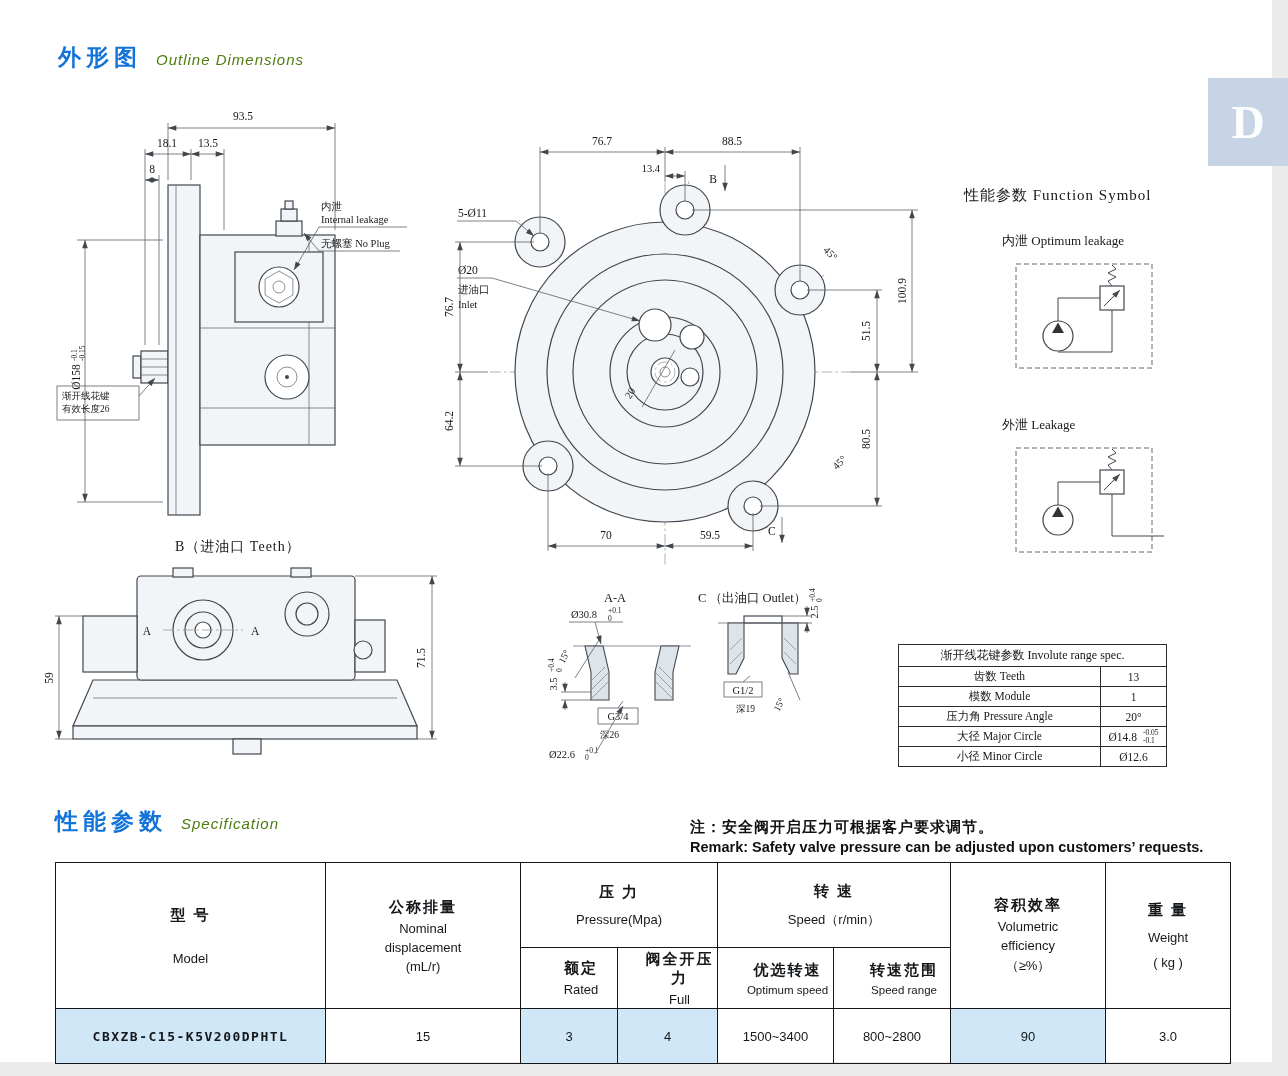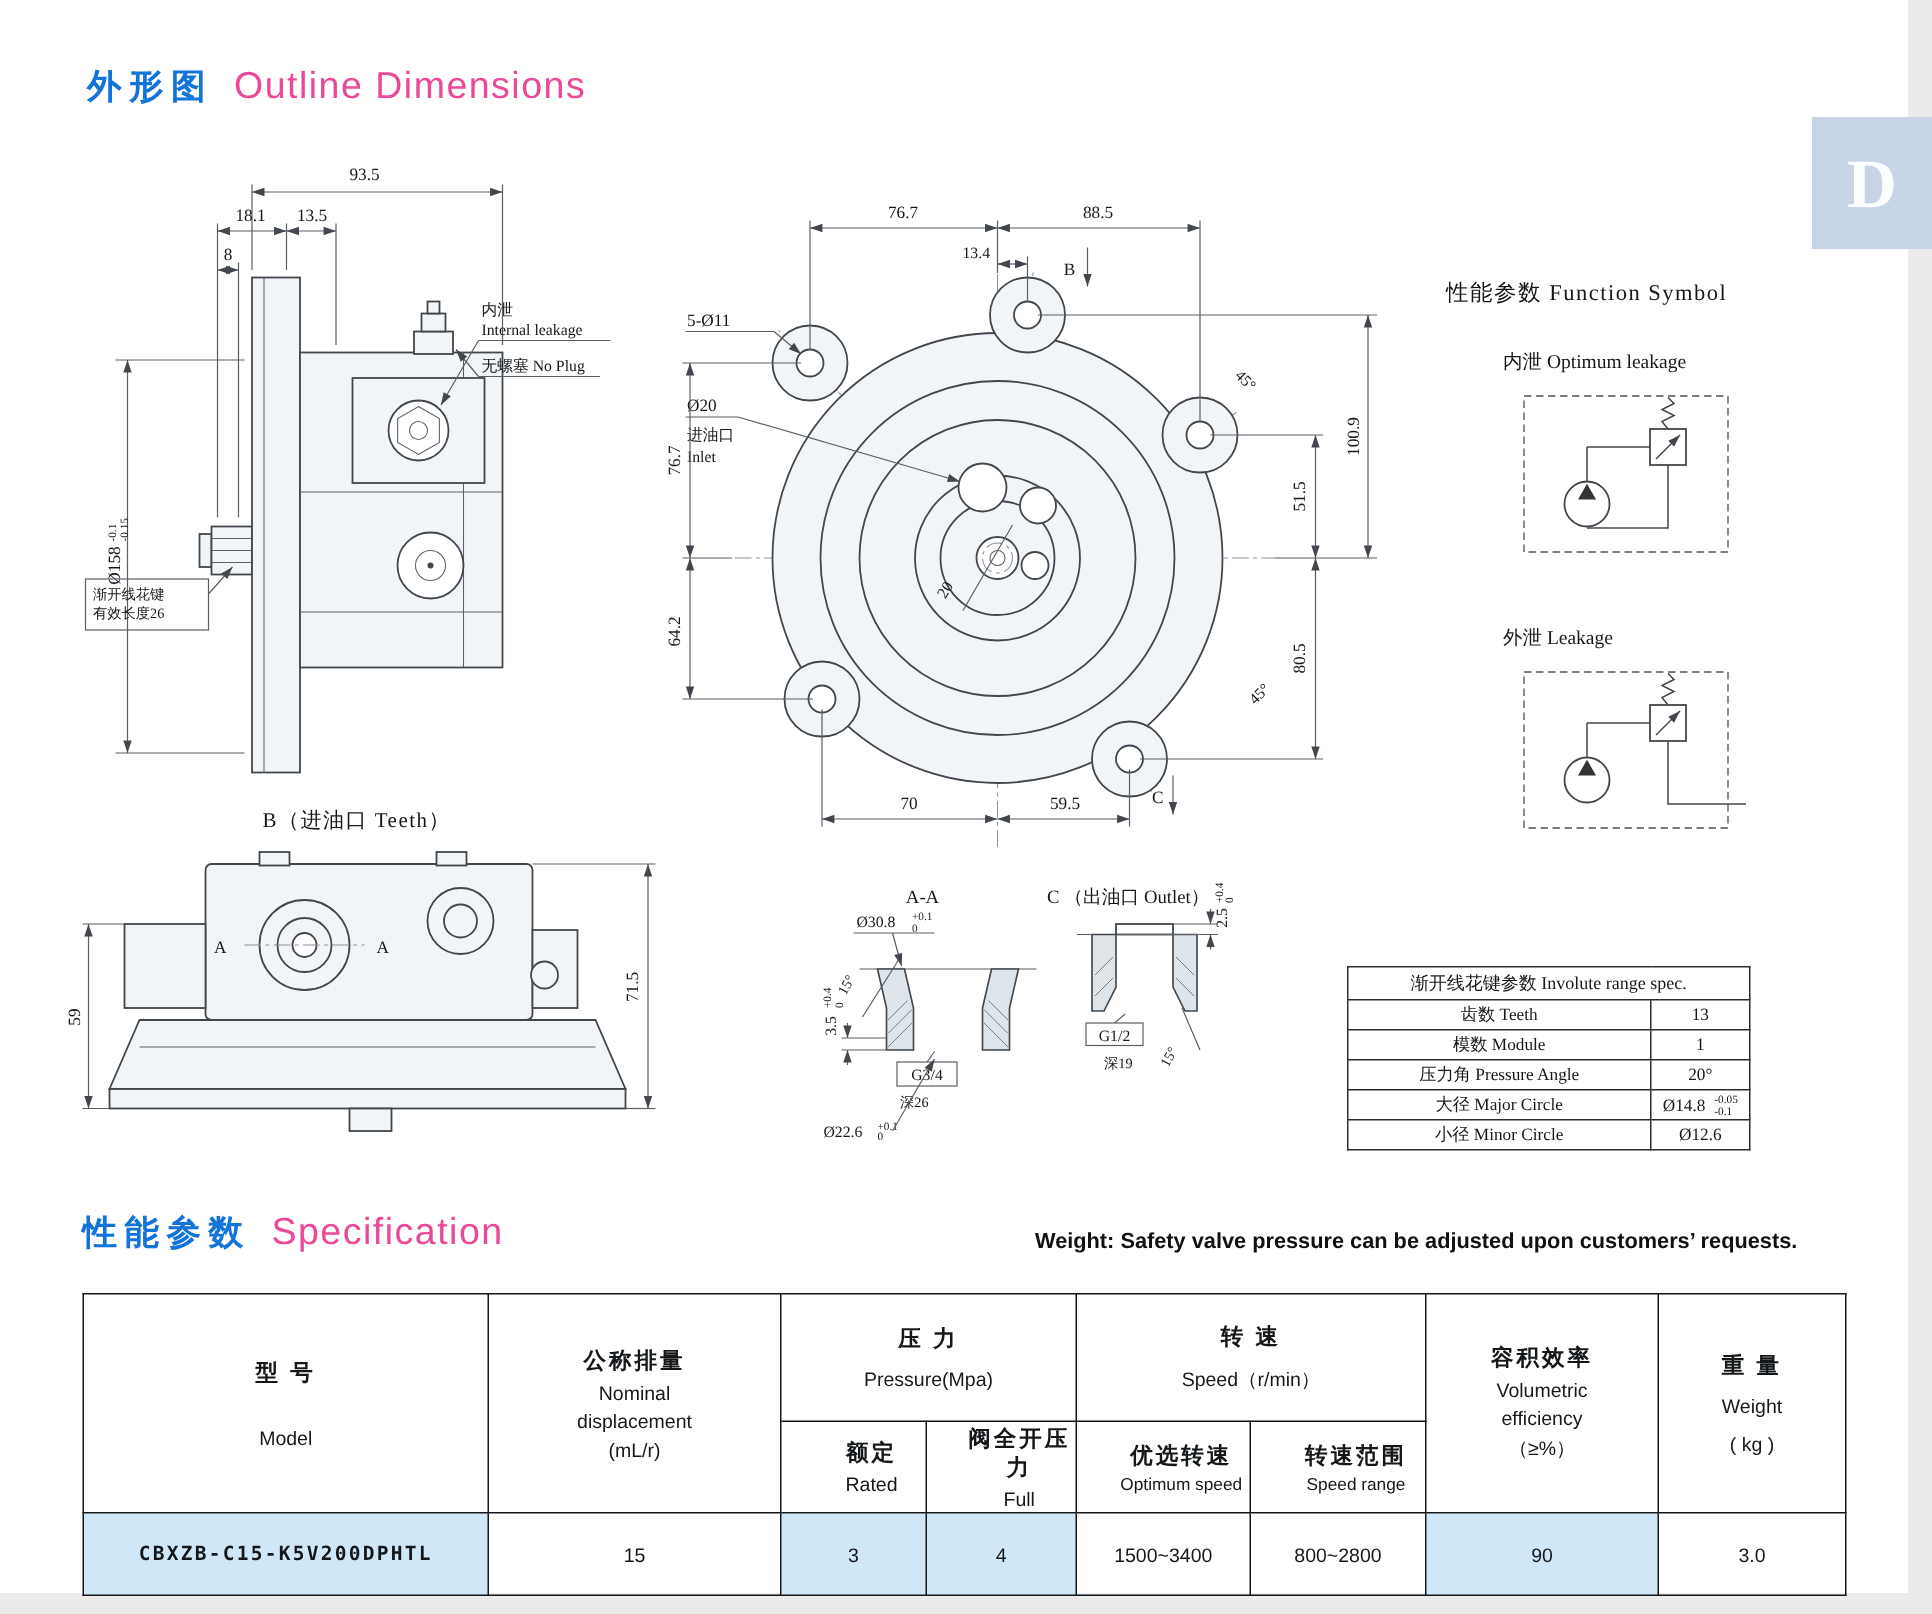--- a/index.html
+++ b/index.html
@@ -4,21 +4,21 @@
 <style>
   html,body{margin:0;padding:0;}
   body{
     width:1288px;height:1076px;position:relative;overflow:hidden;background:#ffffff;
     font-family:"Liberation Sans","DejaVu Sans",sans-serif;color:#15181b;
   }
   .abs{position:absolute;}
 
   
   .sec-title .cn{font-weight:bold;font-size:23px;letter-spacing:5px;color:#1273d8;font-family:"Liberation Sans",sans-serif;}
-  .sec-title .en{font-size:25px;color:#ec4899;margin-left:14px;letter-spacing:1px;}
+  .sec-title .en{font-size:15px;color:#4d7c0f;margin-left:14px;letter-spacing:1px;font-style:italic;}
 
   
   .edge{background:#ebebeb;}
   .d-tab{background:#c6d4e6;display:flex;align-items:center;justify-content:center;z-index:5;}
   .d-tab span{color:#fcfdfe;font:bold 46px "Liberation Serif",serif;}
 
   
   svg .ol{stroke:#42474d;stroke-width:1.2;fill:none;}
   svg .of{stroke:#42474d;stroke-width:1.2;fill:#f2f5f8;}
   svg .ow{stroke:#42474d;stroke-width:1.2;fill:#ffffff;}
@@ -435,21 +435,22 @@
         </tr>
     </tbody>
   </table>
 </div>
 
 <div class="abs sec-title" style="left:55px;top:806px;">
   <span class="cn">性能参数</span><span class="en">Specification</span>
 </div>
 
 <div class="abs remark" style="left:690px;top:818px;width:545px;">
-  <div class="l2">Weight: Safety valve pressure can be adjusted upon customers’ requests.</div>
+  <div class="l1">注：安全阀开启压力可根据客户要求调节。</div>
+  <div class="l2">Remark: Safety valve pressure can be adjusted upon customers’ requests.</div>
 </div>
 
 <div class="abs" style="left:55px;top:862px;">
   <table class="spec">
     <colgroup>
       <col style="width:270px">
         <col style="width:195px">
         <col style="width:97px">
         <col style="width:100px">
       <col style="width:116px">

